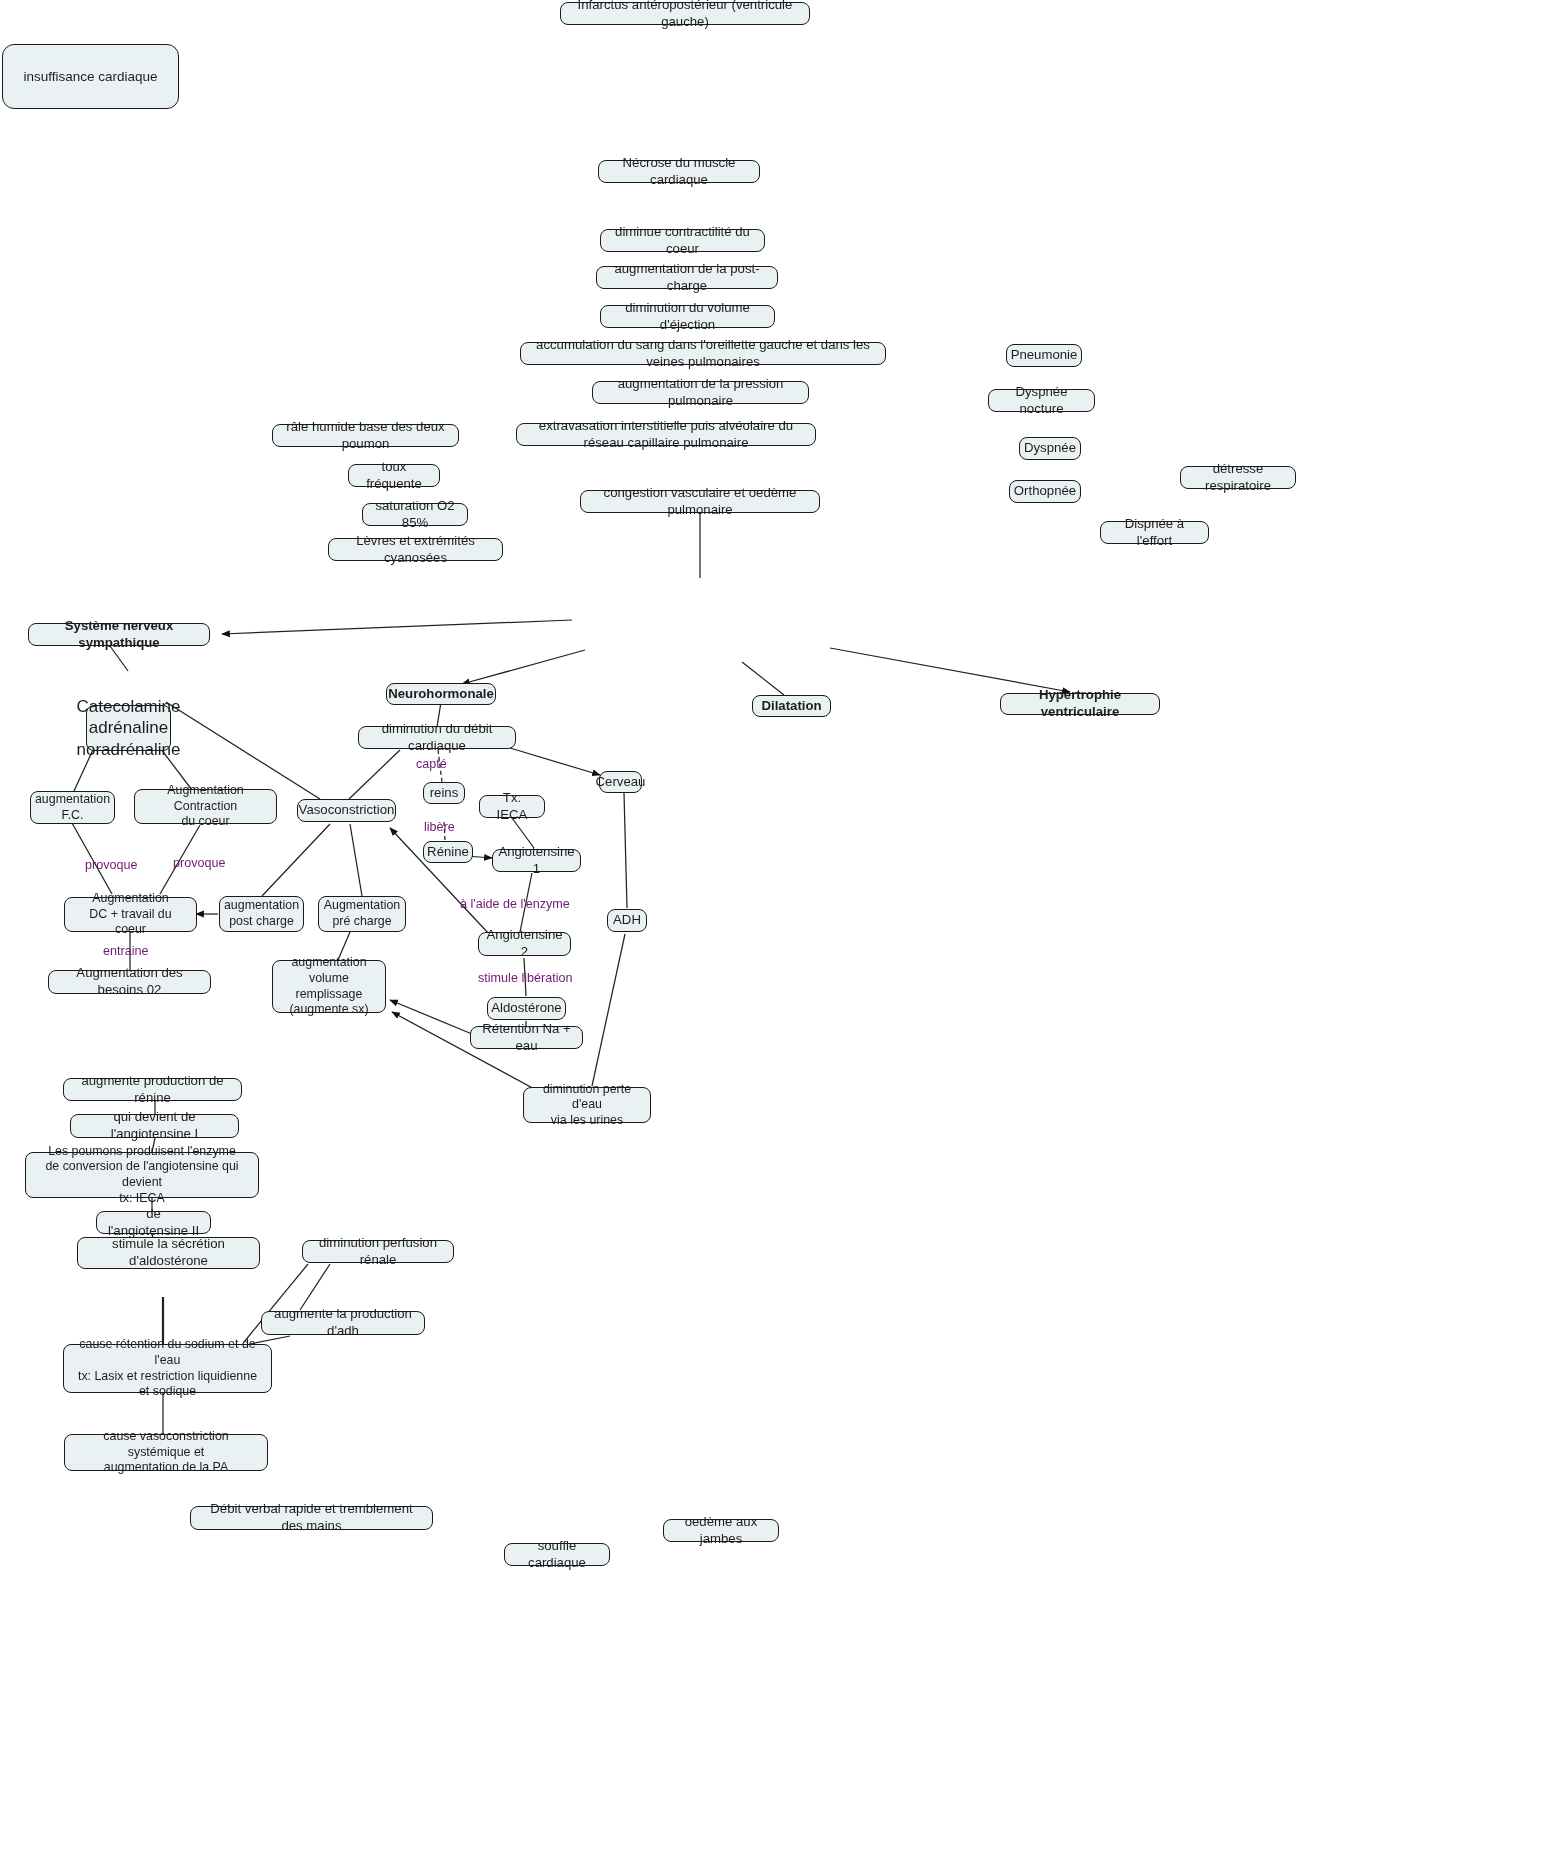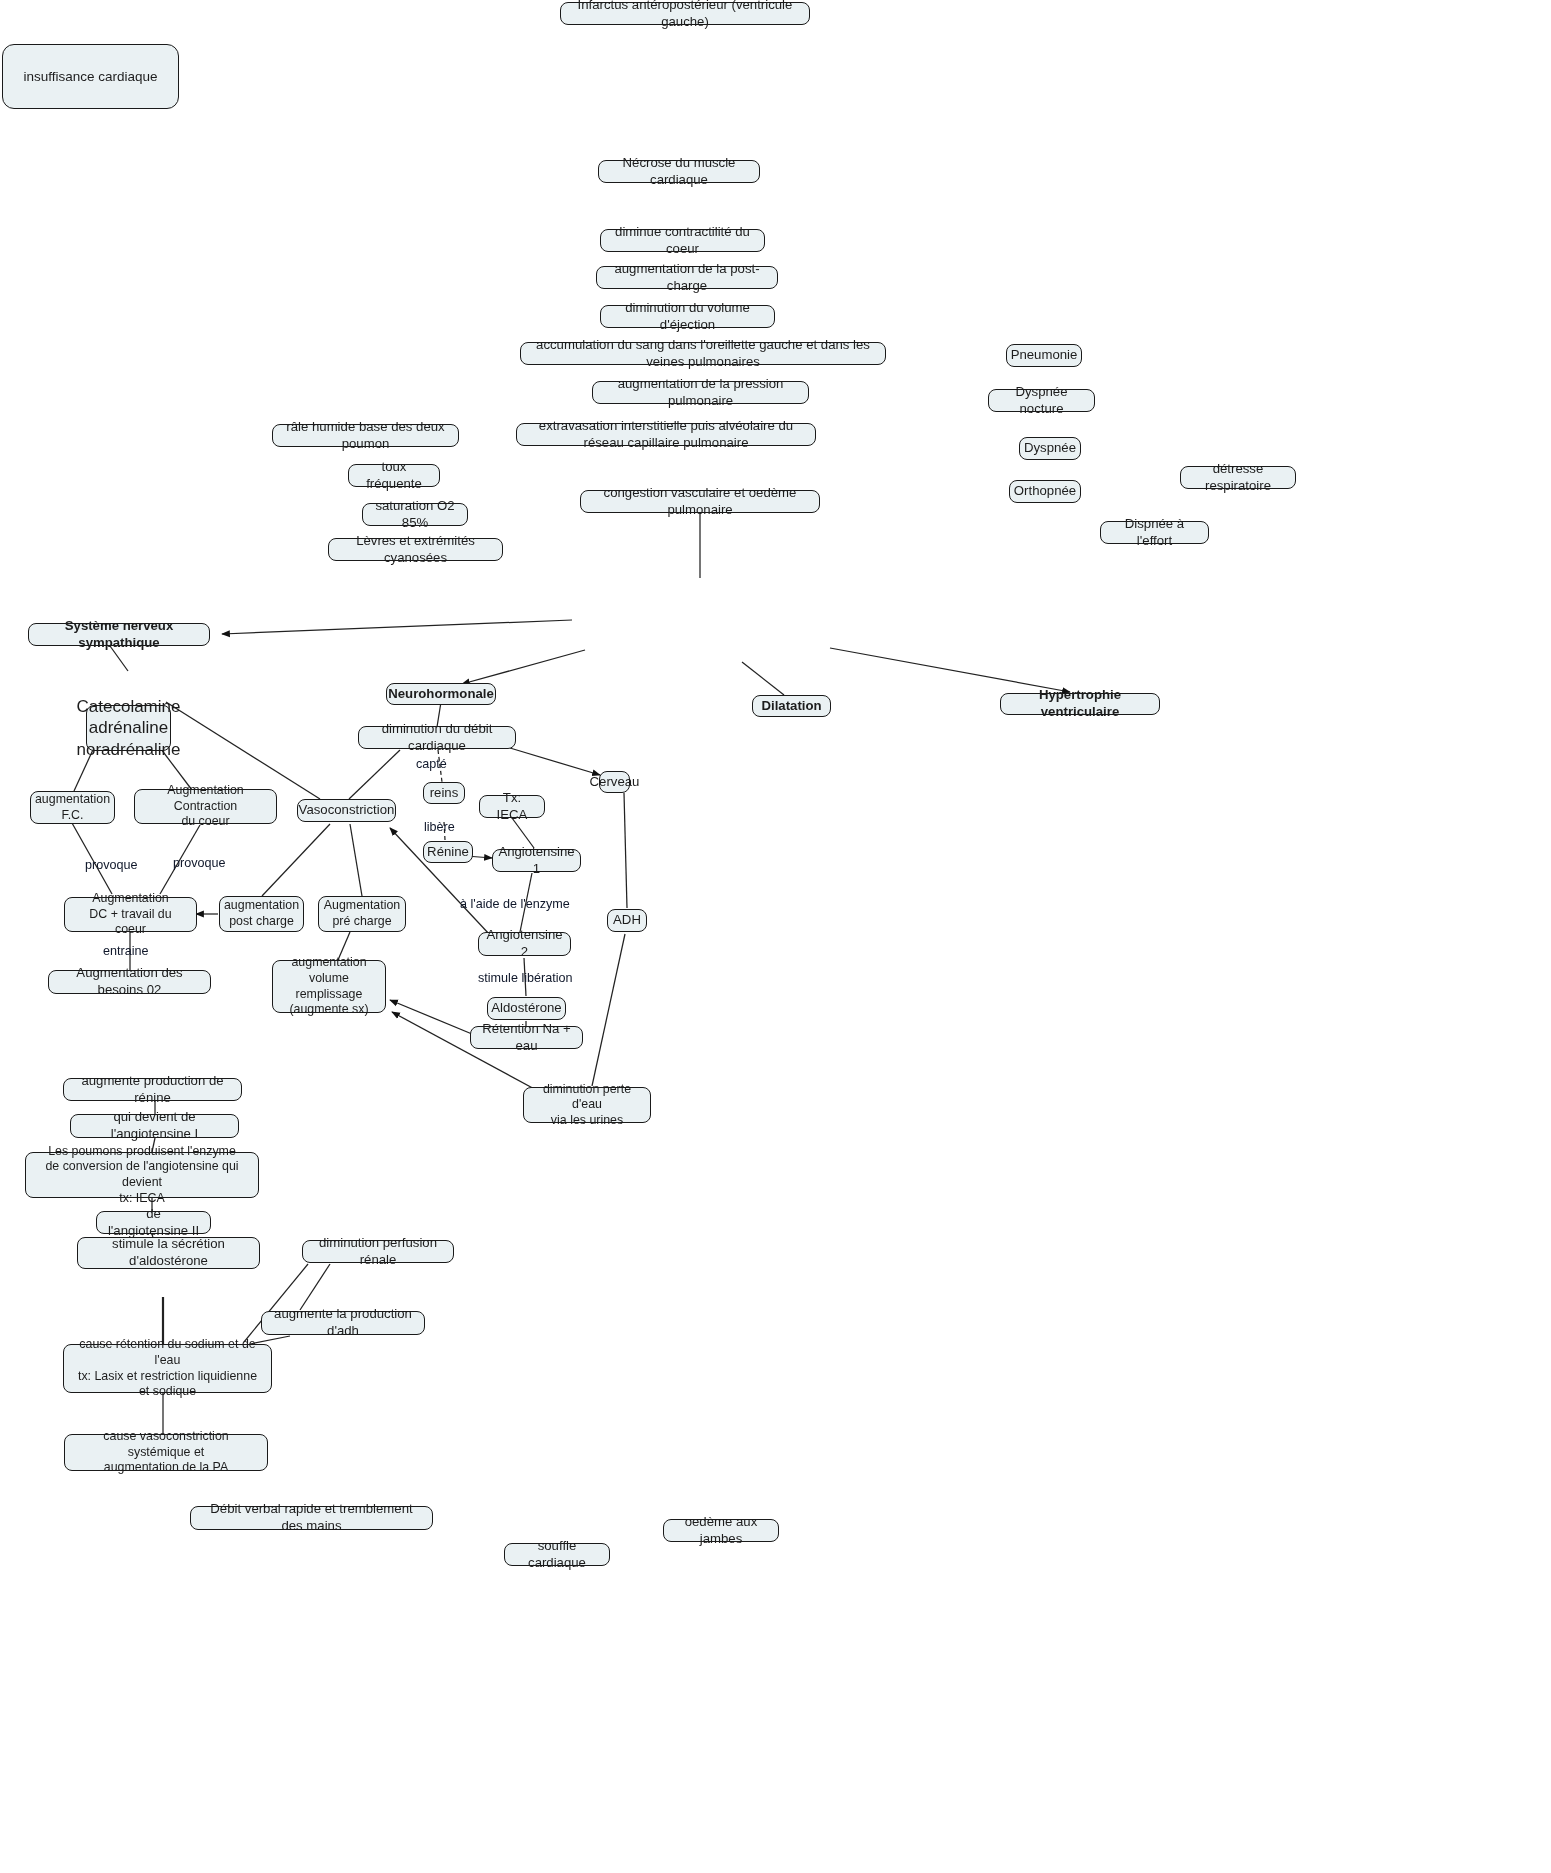--- a/index.html
+++ b/index.html
@@ -40,21 +40,21 @@
   .node.bold { font-weight: bold; }
   .node.big {
     border-radius: 12px;
     font-weight: bold;
     font-size: 13.5px;
   }
   .node.plain { border-radius: 8px; }
   .edge-label {
     position: absolute;
     font-size: 12.6px;
-    color: #0f172a;
+    color: #701a75;
     background: transparent;
     white-space: nowrap;
     z-index: 4;
   }
 </style>
 </head>
 <body>
 
 <div id="canvas">
 
@@ -191,21 +191,21 @@
   <div class="node plain bold" style="left:752px; top:695px; width:79px; height:22px;">Dilatation</div>
 
   <div class="node plain bold" style="left:1000px; top:693px; width:160px; height:22px;">Hypertrophie ventriculaire</div>
 
   <div class="node plain" style="left:86px; top:671px; width:85px; height:46px; font-size:17px;margin-top:34px;">Catecolamine
 adrénaline
 noradrénaline</div>
 
   <div class="node plain" style="left:358px; top:726px; width:158px; height:23px;">diminution du débit cardiaque</div>
 
-  <div class="node plain" style="left:599px; top:771px; width:31px; height:22px;">Cerveau</div>
+  <div class="node plain" style="left:599px; top:771px; width:43px; height:22px;">Cerveau</div>
 
   <div class="node plain" style="left:30px; top:791px; width:85px; height:33px; font-size:12.4px;">augmentation
 F.C.</div>
 
   <div class="node plain" style="left:134px; top:789px; width:143px; height:35px; font-size:12.4px;">Augmentation Contraction
 du coeur</div>
 
   <div class="node plain" style="left:297px; top:799px; width:99px; height:23px;">Vasoconstriction</div>
 
   <div class="node plain" style="left:423px; top:782px; width:42px; height:22px;">reins</div>

